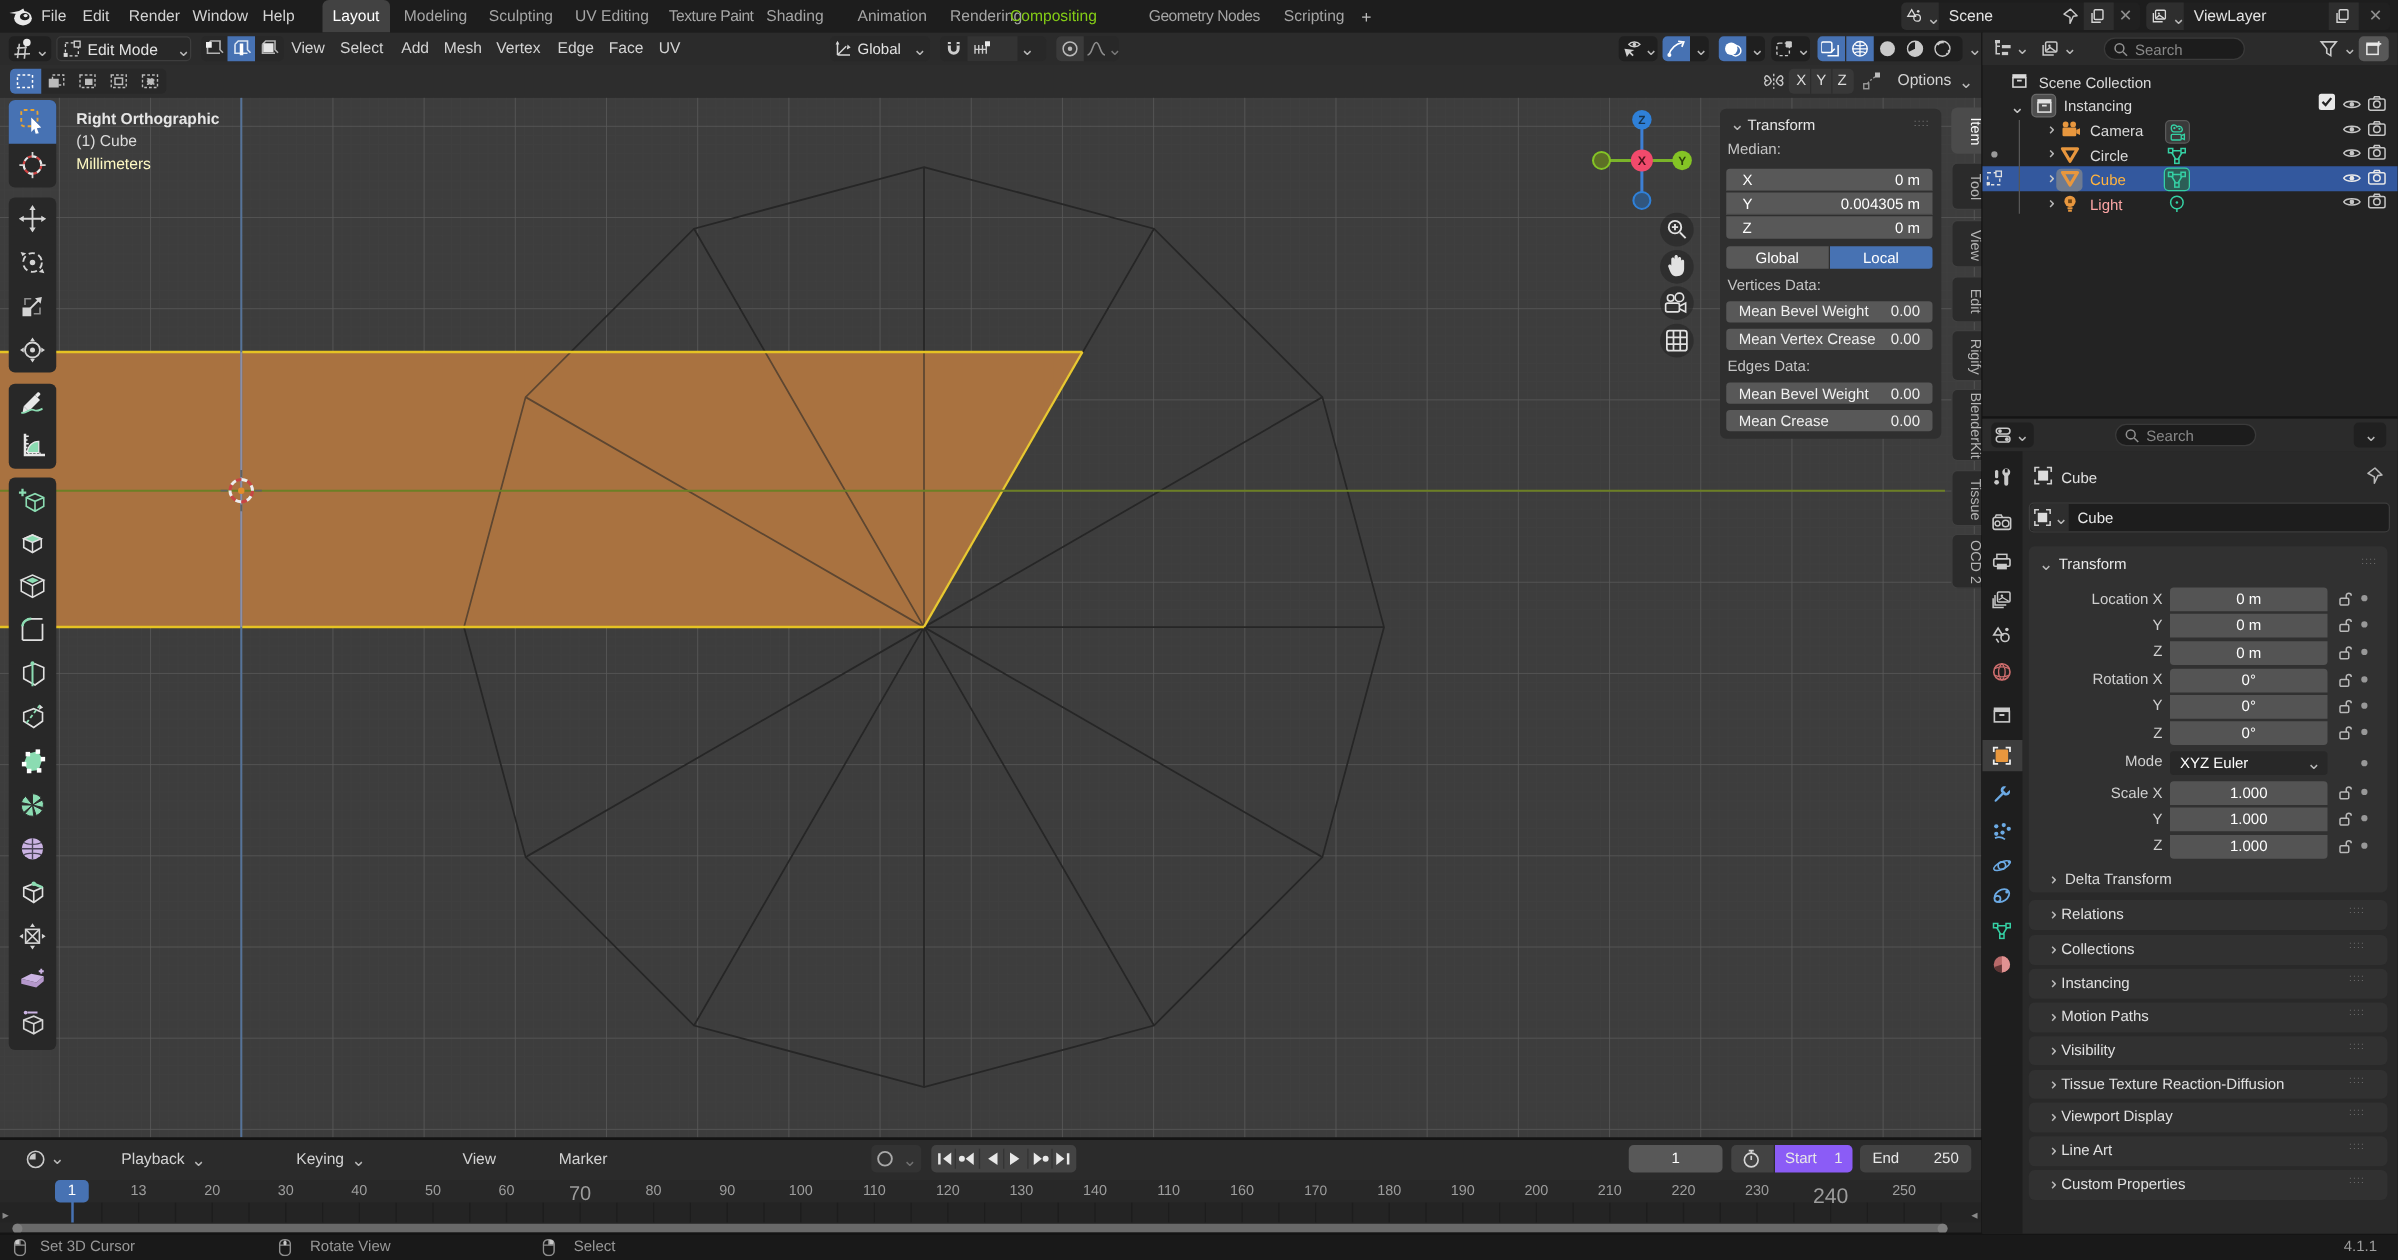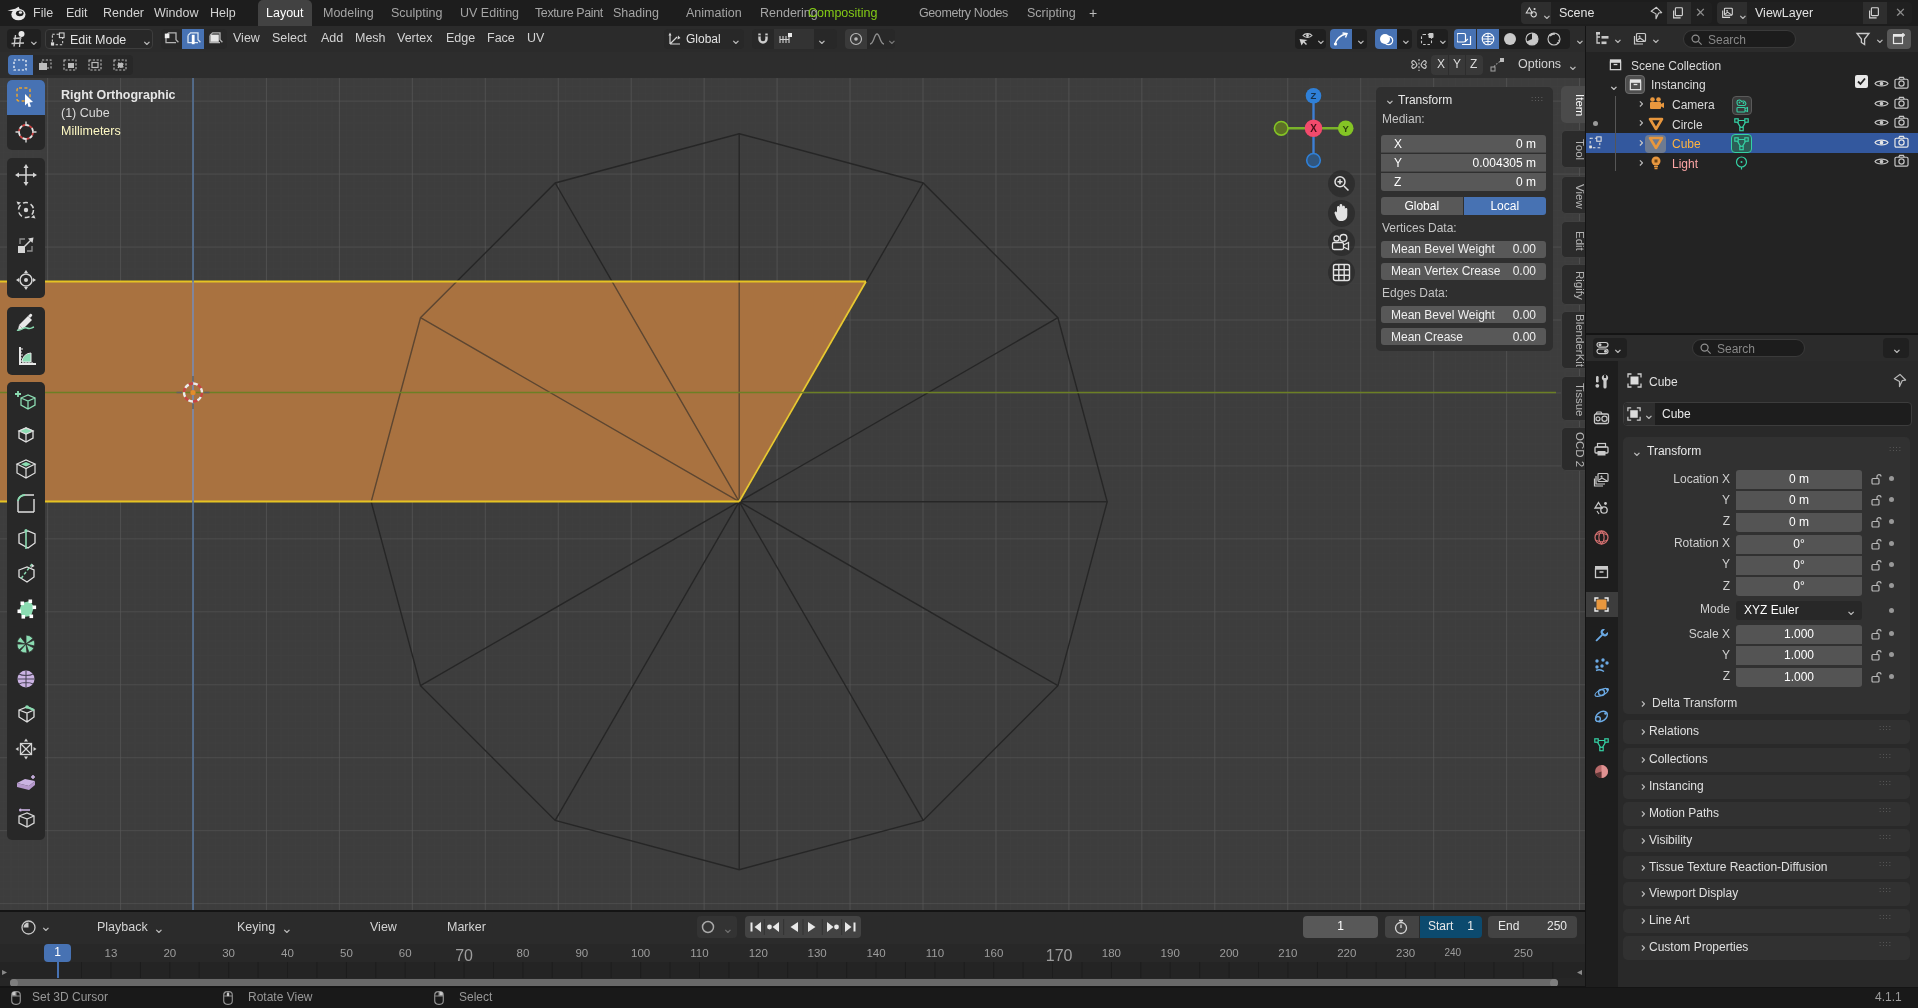--- a/index.html
+++ b/index.html
@@ -546,21 +546,21 @@
     <path d="M19.3,3 L19.3,19 M38.6,3 L38.6,19 M58,3 L58,19 M77.3,3 L77.3,19 M96.6,3 L96.6,19" stroke="#333333" stroke-width="1"></path>
   </svg>
 
   <div class="abs" style="left:1303px;top:5px;width:75px;height:22px;background:#585858;border-radius:4px;text-align:center;color:#ffffff;padding-top:3px">1</div>
   <div class="abs" style="left:1385px;top:5px;width:34px;height:22px;background:#434343;border-radius:4px 0 0 4px">
     <svg class="abs" style="left:8px;top:3px" width="16" height="16" viewBox="0 0 16 16">
           <circle cx="8" cy="9" r="5.5" fill="none" stroke="#d5d5d5" stroke-width="1.3"></circle>
           <path d="M8,9 L8,5.5 M6,1.5 L10,1.5 M8,1.5 L8,3.5" stroke="#d5d5d5" stroke-width="1.3"></path>
         </svg>
   </div>
-  <div class="abs" style="left:1420px;top:5px;width:62px;height:22px;background:#0c4a6e;border-radius:0 4px 4px 0;color:#e8e8e8">
+  <div class="abs" style="left:1420px;top:5px;width:62px;height:22px;background:#8b5cf6;border-radius:0 4px 4px 0;color:#e8e8e8">
         <span style="position:absolute;left:8px;top:3px">Start</span>
         <span style="position:absolute;right:8px;top:3px">1</span>
       </div>
   <div class="abs" style="left:1488px;top:5px;width:89px;height:22px;background:#434343;border-radius:4px;color:#e8e8e8">
         <span style="position:absolute;left:10px;top:3px">End</span>
         <span style="position:absolute;right:10px;top:3px">250</span>
       </div>
 
   <div id="ruler">
   <div class="abs" style="left:90.9px;top:36px;width:40px;text-align:center;color:#9d9d9d;font-size:11.5px">13</div>
@@ -572,28 +572,28 @@
   <div class="abs" style="left:444.1px;top:36px;width:40px;text-align:center;color:#9d9d9d;font-size:16px">70</div>
   <div class="abs" style="left:502.9px;top:36px;width:40px;text-align:center;color:#9d9d9d;font-size:11.5px">80</div>
   <div class="abs" style="left:561.8px;top:36px;width:40px;text-align:center;color:#9d9d9d;font-size:11.5px">90</div>
   <div class="abs" style="left:620.6px;top:36px;width:40px;text-align:center;color:#9d9d9d;font-size:11.5px">100</div>
   <div class="abs" style="left:679.5px;top:36px;width:40px;text-align:center;color:#9d9d9d;font-size:11.5px">110</div>
   <div class="abs" style="left:738.3px;top:36px;width:40px;text-align:center;color:#9d9d9d;font-size:11.5px">120</div>
   <div class="abs" style="left:797.1px;top:36px;width:40px;text-align:center;color:#9d9d9d;font-size:11.5px">130</div>
   <div class="abs" style="left:856.0px;top:36px;width:40px;text-align:center;color:#9d9d9d;font-size:11.5px">140</div>
   <div class="abs" style="left:914.9px;top:36px;width:40px;text-align:center;color:#9d9d9d;font-size:11.5px">110</div>
   <div class="abs" style="left:973.7px;top:36px;width:40px;text-align:center;color:#9d9d9d;font-size:11.5px">160</div>
-  <div class="abs" style="left:1032.5px;top:36px;width:40px;text-align:right;color:#9d9d9d;font-size:16px">170</div>
+  <div class="abs" style="left:1032.5px;top:36px;width:40px;text-align:center;color:#9d9d9d;font-size:11px">170</div>
   <div class="abs" style="left:1091.4px;top:36px;width:40px;text-align:center;color:#9d9d9d;font-size:11.5px">180</div>
   <div class="abs" style="left:1150.2px;top:36px;width:40px;text-align:center;color:#9d9d9d;font-size:11.5px">190</div>
   <div class="abs" style="left:1209.1px;top:36px;width:40px;text-align:center;color:#9d9d9d;font-size:11.5px">200</div>
   <div class="abs" style="left:1267.9px;top:36px;width:40px;text-align:center;color:#9d9d9d;font-size:11.5px">210</div>
   <div class="abs" style="left:1326.8px;top:36px;width:40px;text-align:center;color:#9d9d9d;font-size:11.5px">220</div>
   <div class="abs" style="left:1385.6px;top:36px;width:40px;text-align:center;color:#9d9d9d;font-size:11.5px">230</div>
-  <div class="abs" style="left:1444.5px;top:36px;width:40px;color:#9d9d9d;font-size:10px">240</div>
+  <div class="abs" style="left:1444.5px;top:36px;width:40px;text-align:center;color:#9d9d9d;font-size:17px">240</div>
   <div class="abs" style="left:1503.3px;top:36px;width:40px;text-align:center;color:#9d9d9d;font-size:11.5px">250</div>
   <svg class="abs" style="left:0;top:51px" width="1586" height="16">
           <path d="M81.5,0 L81.5,16 M110.9,0 L110.9,16 M140.4,0 L140.4,16 M169.8,0 L169.8,16 M199.2,0 L199.2,16 M228.6,0 L228.6,16 M258.1,0 L258.1,16 M287.5,0 L287.5,16 M316.9,0 L316.9,16 M346.4,0 L346.4,16 M375.8,0 L375.8,16 M405.2,0 L405.2,16 M434.6,0 L434.6,16 M464.1,0 L464.1,16 M493.5,0 L493.5,16 M522.9,0 L522.9,16 M552.3,0 L552.3,16 M581.8,0 L581.8,16 M611.2,0 L611.2,16 M640.6,0 L640.6,16 M670.0,0 L670.0,16 M699.5,0 L699.5,16 M728.9,0 L728.9,16 M758.3,0 L758.3,16 M787.7,0 L787.7,16 M817.1,0 L817.1,16 M846.6,0 L846.6,16 M876.0,0 L876.0,16 M905.4,0 L905.4,16 M934.9,0 L934.9,16 M964.3,0 L964.3,16 M993.7,0 L993.7,16 M1023.1,0 L1023.1,16 M1052.5,0 L1052.5,16 M1082.0,0 L1082.0,16 M1111.4,0 L1111.4,16 M1140.8,0 L1140.8,16 M1170.2,0 L1170.2,16 M1199.7,0 L1199.7,16 M1229.1,0 L1229.1,16 M1258.5,0 L1258.5,16 M1287.9,0 L1287.9,16 M1317.4,0 L1317.4,16 M1346.8,0 L1346.8,16 M1376.2,0 L1376.2,16 M1405.6,0 L1405.6,16 M1435.1,0 L1435.1,16 M1464.5,0 L1464.5,16 M1493.9,0 L1493.9,16 M1523.3,0 L1523.3,16 M1552.8,0 L1552.8,16" stroke="#1d1d1d" stroke-width="1"></path>
         </svg>
   </div>
 
   <div class="abs" style="left:57px;top:33px;width:2px;height:34px;background:#4772b3"></div>
   <div class="abs" style="left:44px;top:33px;width:27px;height:18px;background:#4772b3;border-radius:4px;text-align:center;color:#ffffff;padding-top:1px;font-size:12px">1</div>
   <div class="abs" style="left:2px;top:55px;color:#8a8a8a;font-size:10px">▸</div>
   <div class="abs" style="left:1577px;top:55px;color:#8a8a8a;font-size:10px">◂</div>

